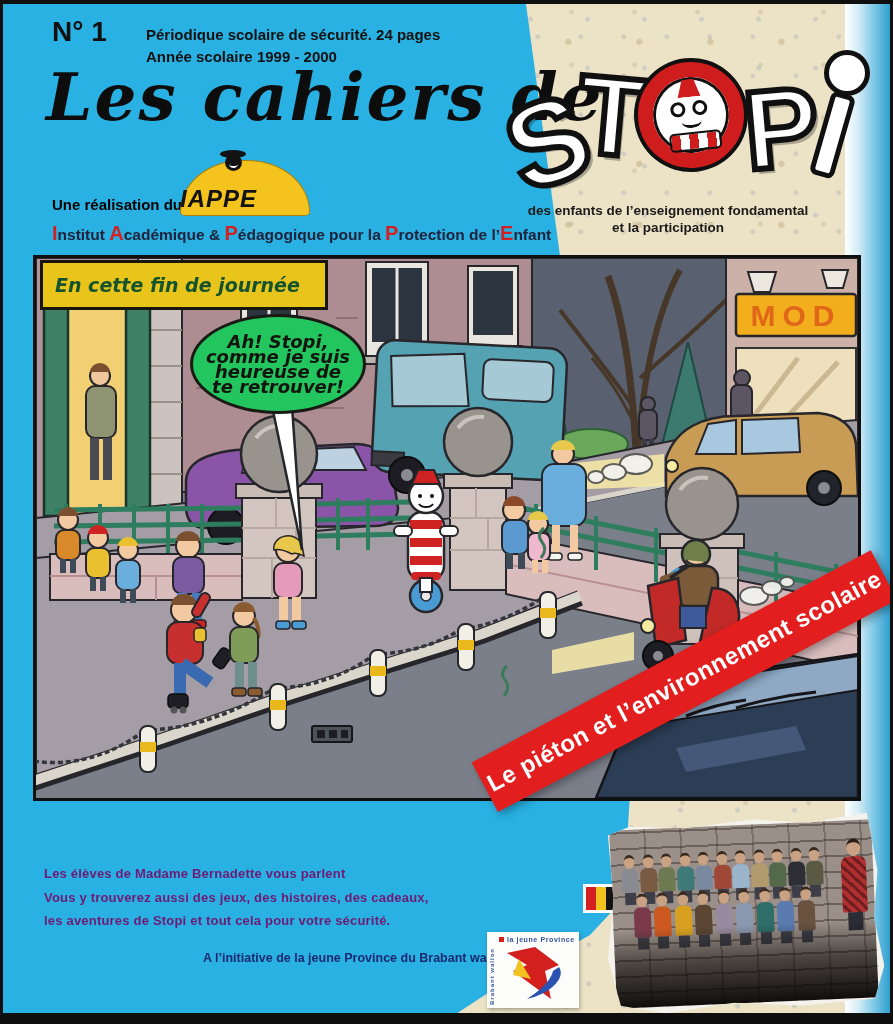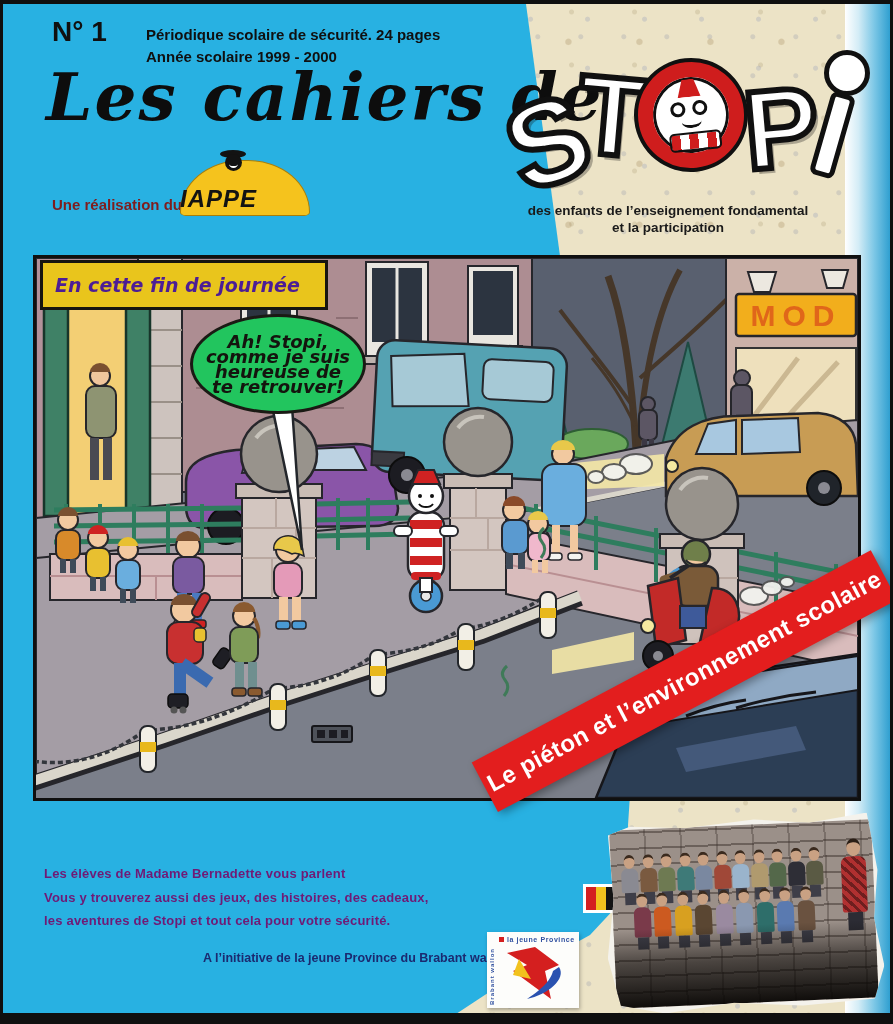--- a/index.html
+++ b/index.html
@@ -42,40 +42,40 @@
     border:5px solid #101010;border-radius:50%;}
   .sign-o{position:absolute;left:126px;top:14px;width:76px;height:76px;border-radius:50%;background:#fff;
     border:15px solid #cf1d1d;box-shadow:0 0 0 4px #101010, inset 0 0 0 3px #101010;transform:rotate(-6deg);}
   .sign-o .cap{position:absolute;left:20px;top:2px;width:36px;height:18px;background:#cf1d1d;
     clip-path:polygon(18% 100%,82% 100%,66% 0,34% 0);}
   .sign-o .eye{position:absolute;top:24px;width:9px;height:9px;border-radius:50%;background:#fff;border:3px solid #101010;}
   .sign-o .eye.e1{left:18px;} .sign-o .eye.e2{left:40px;}
   .sign-o .smile{position:absolute;left:28px;top:38px;width:20px;height:10px;border-bottom:3px solid #101010;border-radius:50%;}
   .sign-o .scarf{position:absolute;left:14px;bottom:2px;width:48px;height:15px;border:2px solid #101010;border-radius:5px;
     background:repeating-linear-gradient(90deg,#cf1d1d 0 9px,#fff 9px 18px);}
-  .realisation{position:absolute;left:52px;top:196px;font-size:15px;font-weight:bold;color:#7f1d1d;z-index:3;}
+  .realisation{position:absolute;left:52px;top:196px;font-size:15px;font-weight:bold;color:#000000;z-index:3;}
   .iappe{position:absolute;left:180px;top:156px;width:128px;height:60px;z-index:3;}
   .iappe .sun{position:absolute;bottom:0;width:128px;height:54px;background:#f5c31d;
     border-radius:64px 64px 6px 6px / 54px 54px 4px 4px;border:1px solid #a87f0c;}
   .iappe .word{position:absolute;bottom:3px;width:100%;text-align:left;font-weight:bold;font-style:italic;
     font-size:24px;letter-spacing:1px;color:#131313;}
   .iappe .hg-hat{position:absolute;left:40px;top:-6px;width:26px;height:8px;background:#131313;border-radius:50%;}
   .iappe .hg-head{position:absolute;left:45px;top:-2px;width:17px;height:17px;background:#131313;border-radius:50%;}
   .iappe .hg-face{position:absolute;left:49px;top:4px;width:9px;height:6px;border-bottom:2px solid #fff;border-radius:50%;}
   .institute{position:absolute;left:52px;top:222px;font-size:15.5px;font-weight:bold;color:#20233c;z-index:3;white-space:nowrap;}
   .institute .cap-red{color:#d42020;font-size:20px;font-weight:bold;}
   .participation{position:absolute;left:520px;top:202px;width:296px;text-align:center;font-size:13.5px;
     font-weight:bold;color:#1a1a1a;line-height:17px;z-index:3;}
 
   
   .comic{position:absolute;left:33px;top:255px;width:822px;height:540px;border:3px solid #101010;z-index:5;background:#a21caf;}
   .comic svg{display:block;width:100%;height:100%;}
   .caption{position:absolute;left:40px;top:260px;width:288px;height:50px;background:#e9c51c;border:3px solid #16160f;
     z-index:7;display:flex;align-items:center;padding-left:12px;box-sizing:border-box;
-    font-family:"DejaVu Sans",sans-serif;font-style:italic;font-weight:bold;font-size:19px;color:#4c1d95;}
+    font-family:"DejaVu Sans",sans-serif;font-style:italic;font-weight:bold;font-size:19px;color:#14532d;}
   .bubble{position:absolute;left:190px;top:314px;width:170px;height:94px;background:#22c55e;border:3px solid #1a1a14;
     border-radius:50%;z-index:7;display:flex;align-items:center;justify-content:center;text-align:center;
     font-family:"DejaVu Sans",sans-serif;font-style:italic;font-weight:bold;font-size:18px;line-height:15px;
     color:#14140e;white-space:pre-line;}
 
   
   .banner{position:absolute;left:498px;top:756px;width:452px;height:56px;background:#e31e1e;z-index:10;
     transform:rotate(-28deg);transform-origin:left bottom;display:flex;align-items:center;justify-content:center;
     font-weight:bold;font-size:24px;color:#ffffff;letter-spacing:.5px;box-shadow:2px 4px 8px rgba(0,0,0,.35);}
 
@@ -151,20 +151,21 @@
   </div>
 
   <div class="realisation">Une réalisation du</div>
   <div class="iappe">
     <div class="sun"></div>
     <div class="hg-hat"></div>
     <div class="hg-head"></div>
     <div class="hg-face"></div>
     <div class="word">IAPPE</div>
   </div>
+  <div class="institute" id="institute"><span class="cap-red">I</span><span>nstitut </span><span class="cap-red">A</span><span>cadémique &amp; </span><span class="cap-red">P</span><span>édagogique pour la </span><span class="cap-red">P</span><span>rotection de l’</span><span class="cap-red">E</span><span>nfant</span></div>
   <div class="participation">
     <div>des enfants de l’enseignement fondamental</div>
     <div>et la participation</div>
   </div>
 
   <div class="comic">
     <svg viewBox="0 0 822 540" preserveAspectRatio="none">
       <rect x="0" y="0" width="822" height="540" fill="#7b7f8a"></rect>
 
       <g>

